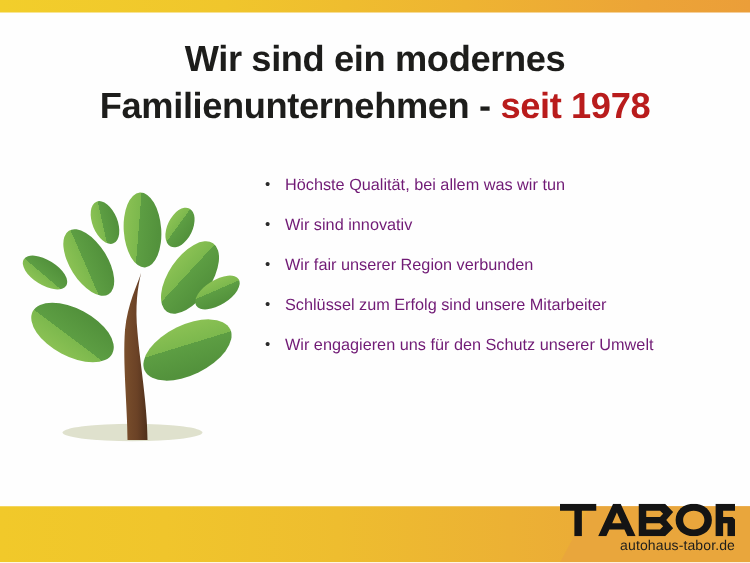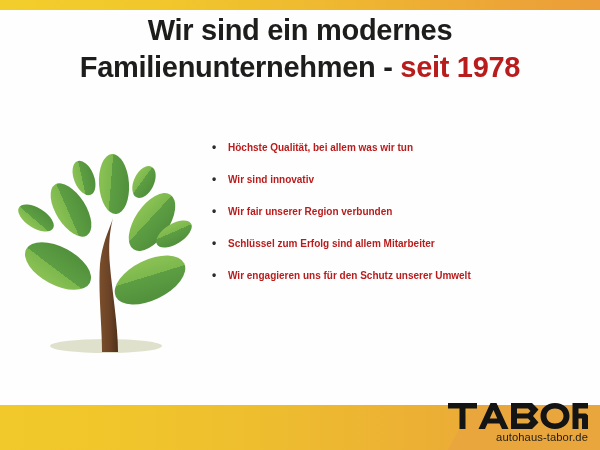--- a/index.html
+++ b/index.html
@@ -12,40 +12,39 @@
   .slide{position:relative;width:600px;height:450px;background:#fefefe;overflow:hidden;}
 
   
   .topbar{
     position:absolute;left:0;top:0;width:600px;height:10px;
     background:linear-gradient(90deg,#f2ce2b 0%,#f0c62c 30%,#eeb432 62%,#eca437 86%,#eb9e39 100%);
   }
 
   
   .headline{
-    position:absolute;left:0;top:12px;width:600px;
+    position:absolute;left:0;top:30px;width:600px;
     text-align:center;
     font-size:29px;line-height:37px;font-weight:bold;
     color:#1d1d1b;letter-spacing:-0.3px;
   }
   .headline .accent{color:#b91c1c;}
 
   
   .bullets{
     position:absolute;left:212px;top:140px;width:380px;
     margin:0;padding:0;list-style:none;
   }
   .bullets li{
     position:relative;
     padding-left:16px;
-    font-size:10px;line-height:16px;
-    color:#b91c1c;
+    font-size:13px;line-height:16px;
+    color:#701a75;
     margin-bottom:16px;
     white-space:nowrap;
-    font-weight:bold;
   }
   .bullets li:before{
     content:"\2022";
     position:absolute;left:0;top:-1px;
     font-size:12px;color:#2b2b2b;
   }
 
   
   .tree{position:absolute;left:14px;top:150px;width:180px;height:220px;}
   .tree svg{display:block;width:180px;height:220px;}
@@ -114,21 +113,21 @@
         <ellipse cx="44" cy="116" rx="19" ry="36" fill="url(#lf)" transform="rotate(-62 44 116)"></ellipse>
         <ellipse cx="136" cy="130" rx="20" ry="38" fill="url(#lf)" transform="rotate(64 136 130)"></ellipse>
       </g>
     </svg>
   </div>
 
   <ul class="bullets">
     <li>Höchste Qualität, bei allem was wir tun</li>
     <li>Wir sind innovativ</li>
     <li>Wir fair unserer Region verbunden</li>
-    <li>Schlüssel zum Erfolg sind allem Mitarbeiter</li>
+    <li>Schlüssel zum Erfolg sind unsere Mitarbeiter</li>
     <li>Wir engagieren uns für den Schutz unserer Umwelt</li>
   </ul>
 
   <div class="bottombar"></div>
   <div class="logoblock"></div>
 
   <div class="logowrap">
     <svg class="logo-mark" viewBox="0 0 280 52" xmlns="http://www.w3.org/2000/svg" aria-hidden="true">
       <g fill="#141414">
         <path d="M0 0 H58 V11 H35 V52 H23 V11 H0 Z"></path>

